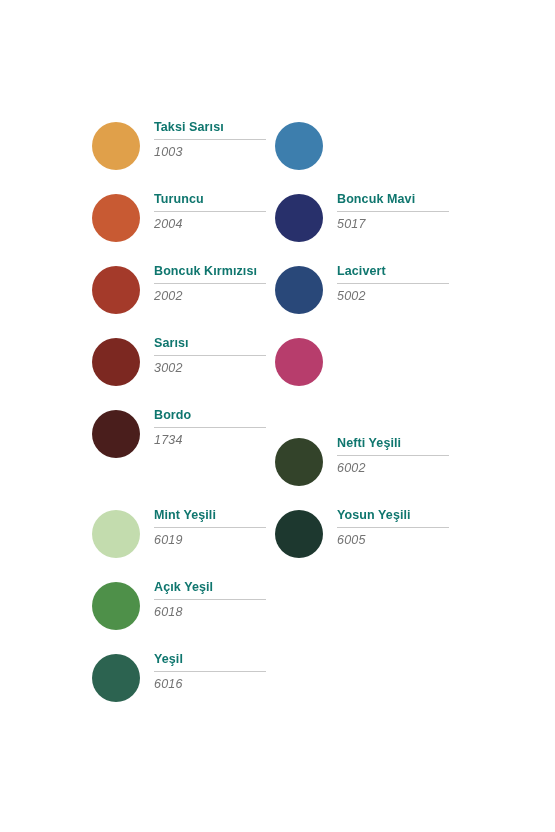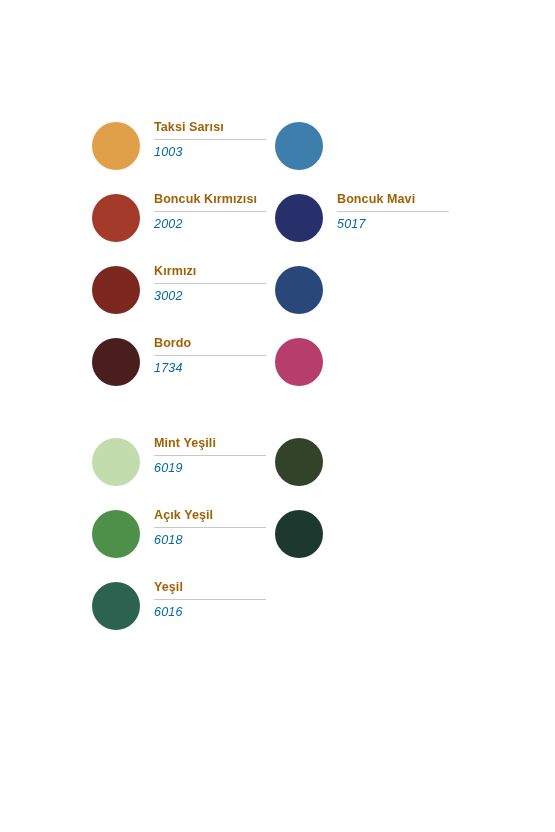--- a/index.html
+++ b/index.html
@@ -62,36 +62,36 @@
   }
   .labels {
     flex: 1 1 auto;
     padding-left: 6px;
     padding-top: 2px;
     min-width: 0;
   }
   .name {
     font-size: 12.5px;
     line-height: 15px;
-    color: #a16207;
+    color: #0f766e;
     font-weight: 600;
     letter-spacing: 0.1px;
     white-space: nowrap;
     padding-bottom: 4px;
   }
   .rule {
     height: 1px;
     background: #c9c9c9;
     width: 112px;
     margin: 0 0 5px 0;
   }
   .code {
     font-size: 12.5px;
     line-height: 15px;
-    color: #0369a1;
+    color: #737373;
     font-style: italic;
     letter-spacing: 0.2px;
   }
 </style>
 </head>
 <body>
 
 <div class="sheet">
   <div class="columns">
 
@@ -102,34 +102,44 @@
               <span class="chip" style="background: rgb(224, 160, 74);"></span>
             </div>
             <div class="labels">
               <div class="name">Taksi Sarısı</div>
               <div class="rule"></div>
               <div class="code">1003</div>
             </div>
           </div>
           <div class="swatch-row">
             <div class="chip-wrap">
+              <span class="chip" style="background: rgb(200, 90, 51);"></span>
+            </div>
+            <div class="labels">
+              <div class="name">Turuncu</div>
+              <div class="rule"></div>
+              <div class="code">2004</div>
+            </div>
+          </div>
+          <div class="swatch-row">
+            <div class="chip-wrap">
               <span class="chip" style="background: rgb(164, 58, 42);"></span>
             </div>
             <div class="labels">
               <div class="name">Boncuk Kırmızısı</div>
               <div class="rule"></div>
               <div class="code">2002</div>
             </div>
           </div>
           <div class="swatch-row">
             <div class="chip-wrap">
               <span class="chip" style="background: rgb(124, 40, 33);"></span>
             </div>
             <div class="labels">
-              <div class="name">Kırmızı</div>
+              <div class="name">Sarısı</div>
               <div class="rule"></div>
               <div class="code">3002</div>
             </div>
           </div>
           <div class="swatch-row">
             <div class="chip-wrap">
               <span class="chip" style="background: rgb(74, 30, 28);"></span>
             </div>
             <div class="labels">
               <div class="name">Bordo</div>
@@ -187,36 +197,51 @@
             <div class="labels">
               <div class="name">Boncuk Mavi</div>
               <div class="rule"></div>
               <div class="code">5017</div>
             </div>
           </div>
           <div class="swatch-row">
             <div class="chip-wrap">
               <span class="chip" style="background: rgb(41, 72, 121);"></span>
             </div>
+            <div class="labels">
+              <div class="name">Lacivert</div>
+              <div class="rule"></div>
+              <div class="code">5002</div>
+            </div>
           </div>
           <div class="swatch-row">
             <div class="chip-wrap">
               <span class="chip" style="background: rgb(183, 61, 108);"></span>
             </div>
           </div>
         </div>
       <div class="group-gap"></div>
       <div class="group">
           <div class="swatch-row">
             <div class="chip-wrap">
               <span class="chip" style="background: rgb(51, 67, 42);"></span>
             </div>
+            <div class="labels">
+              <div class="name">Nefti Yeşili</div>
+              <div class="rule"></div>
+              <div class="code">6002</div>
+            </div>
           </div>
           <div class="swatch-row">
             <div class="chip-wrap">
               <span class="chip" style="background: rgb(29, 56, 47);"></span>
+            </div>
+            <div class="labels">
+              <div class="name">Yosun Yeşili</div>
+              <div class="rule"></div>
+              <div class="code">6005</div>
             </div>
           </div>
         </div>
     </div>
 
   </div>
 </div>
 
 </body></html>

